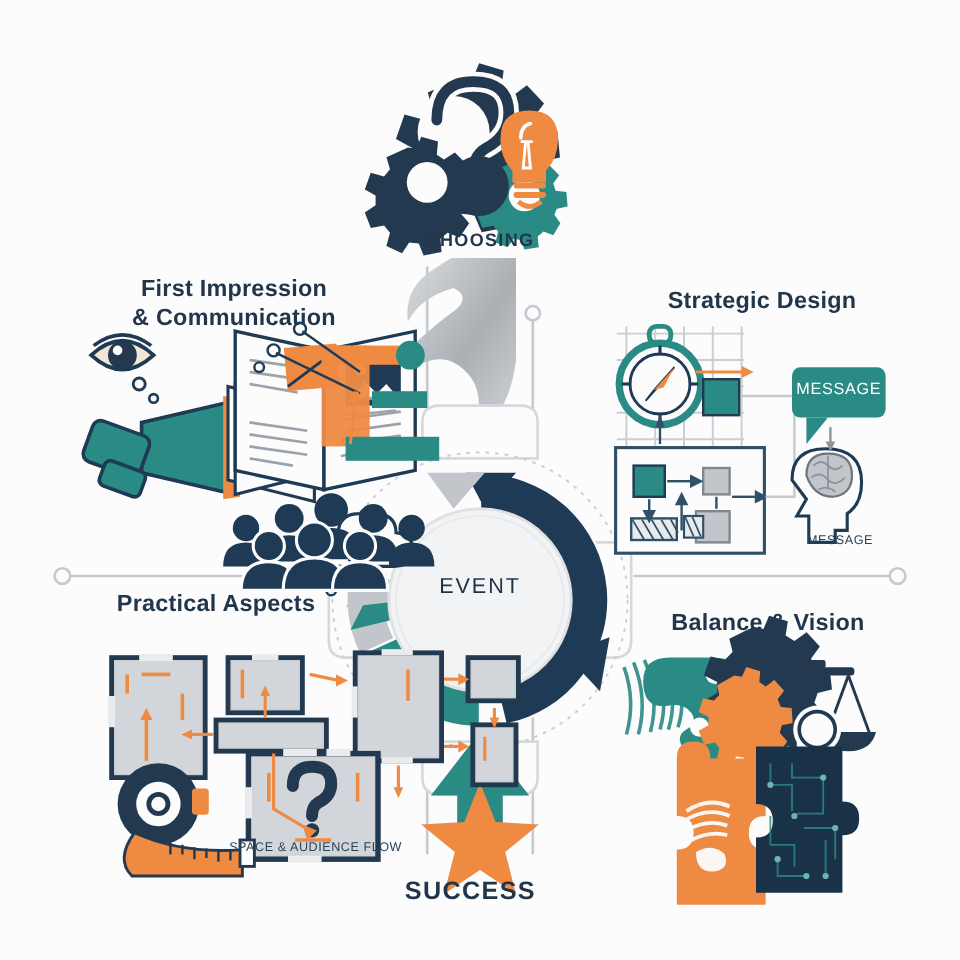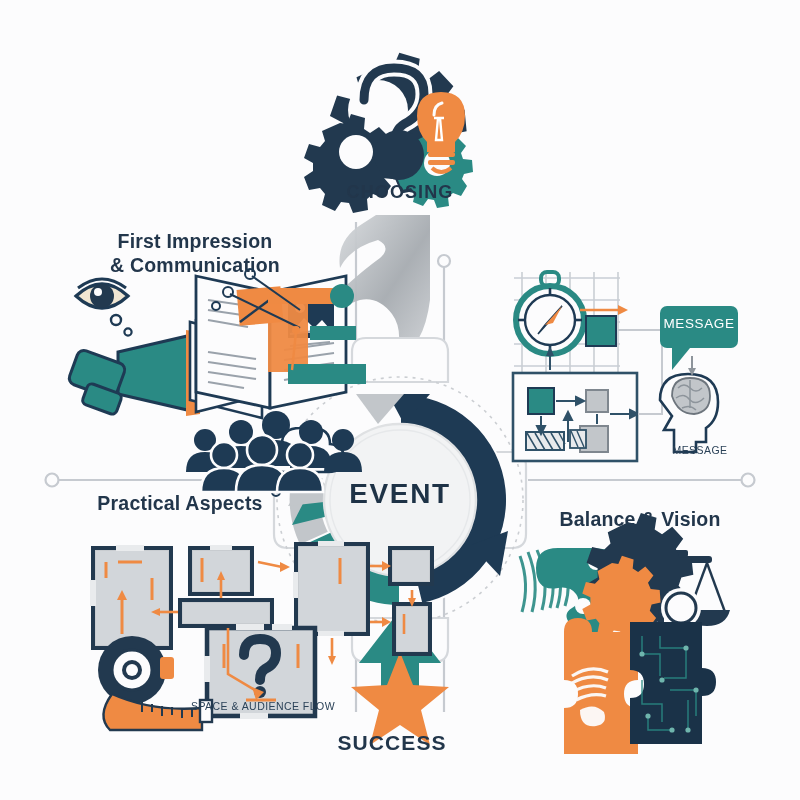--- a/index.html
+++ b/index.html
@@ -29,40 +29,40 @@
   .label {
     position: absolute;
     color: #22364b;
     font-weight: bold;
     text-align: center;
     letter-spacing: 0.2px;
     line-height: 1.22;
     white-space: pre-line;
   }
   .label-quad { font-size: 19.5px; text-align: center; }
-  .label-top  { font-size: 18px; letter-spacing: 1.1px; }
+  .label-top  { font-size: 15px; letter-spacing: 1.1px; margin-top: 10px; }
   .label-bottom { font-size: 21px; letter-spacing: 1.1px; }
   .caption {
     position: absolute;
     color: #2b4258;
     font-size: 10.5px;
     font-weight: normal;
     letter-spacing: 0.45px;
     text-align: center;
     white-space: nowrap;
   }
   .hub-text {
     position: absolute;
     left: 0; right: 0;
     top: 478px;
     text-align: center;
-    font-size: 28px;
+    font-size: 18px;
     letter-spacing: 1.6px;
     color: #1e3246;
-    font-weight: bold;
+    font-weight: normal;
   }
   svg { display: block; overflow: visible; }
 </style>
 </head>
 <body>
 
 <div id="canvas">
 
   <svg class="layer" viewBox="0 0 800 800">
 
@@ -271,20 +271,21 @@
         <path d="M324 472 q0-20 19-20 q19 0 19 20 z"></path>
       <circle cx="224" cy="455" r="13" stroke="#fcfcfd" stroke-width="2.6"></circle>
       <path d="M201 492 q0-24 23-24 q23 0 23 24 z" stroke="#fcfcfd" stroke-width="2.6"></path>
       <circle cx="262" cy="450" r="15" stroke="#fcfcfd" stroke-width="2.6"></circle>
       <path d="M236 492 q0-27 26-27 q26 0 26 27 z" stroke="#fcfcfd" stroke-width="2.6"></path>
       <circle cx="300" cy="455" r="13" stroke="#fcfcfd" stroke-width="2.6"></circle>
       <path d="M277 492 q0-24 23-24 q23 0 23 24 z" stroke="#fcfcfd" stroke-width="2.6"></path>
     </g>
   </svg>
 
+  <div class="label label-quad" style="left:500px; top:240px; width:270px;">Strategic Design</div>
   <svg class="layer" viewBox="0 0 800 800">
 
     <g stroke="#c9ced4" stroke-width="1.6">
       <line x1="514" y1="278" x2="620" y2="278"></line>
         <line x1="514" y1="300" x2="620" y2="300"></line>
       <line x1="514" y1="322" x2="620" y2="322"></line>
         <line x1="514" y1="344" x2="620" y2="344"></line>
       <line x1="514" y1="366" x2="620" y2="366"></line>
       <line x1="522" y1="272" x2="522" y2="372"></line>
         <line x1="546" y1="272" x2="546" y2="372"></line>

